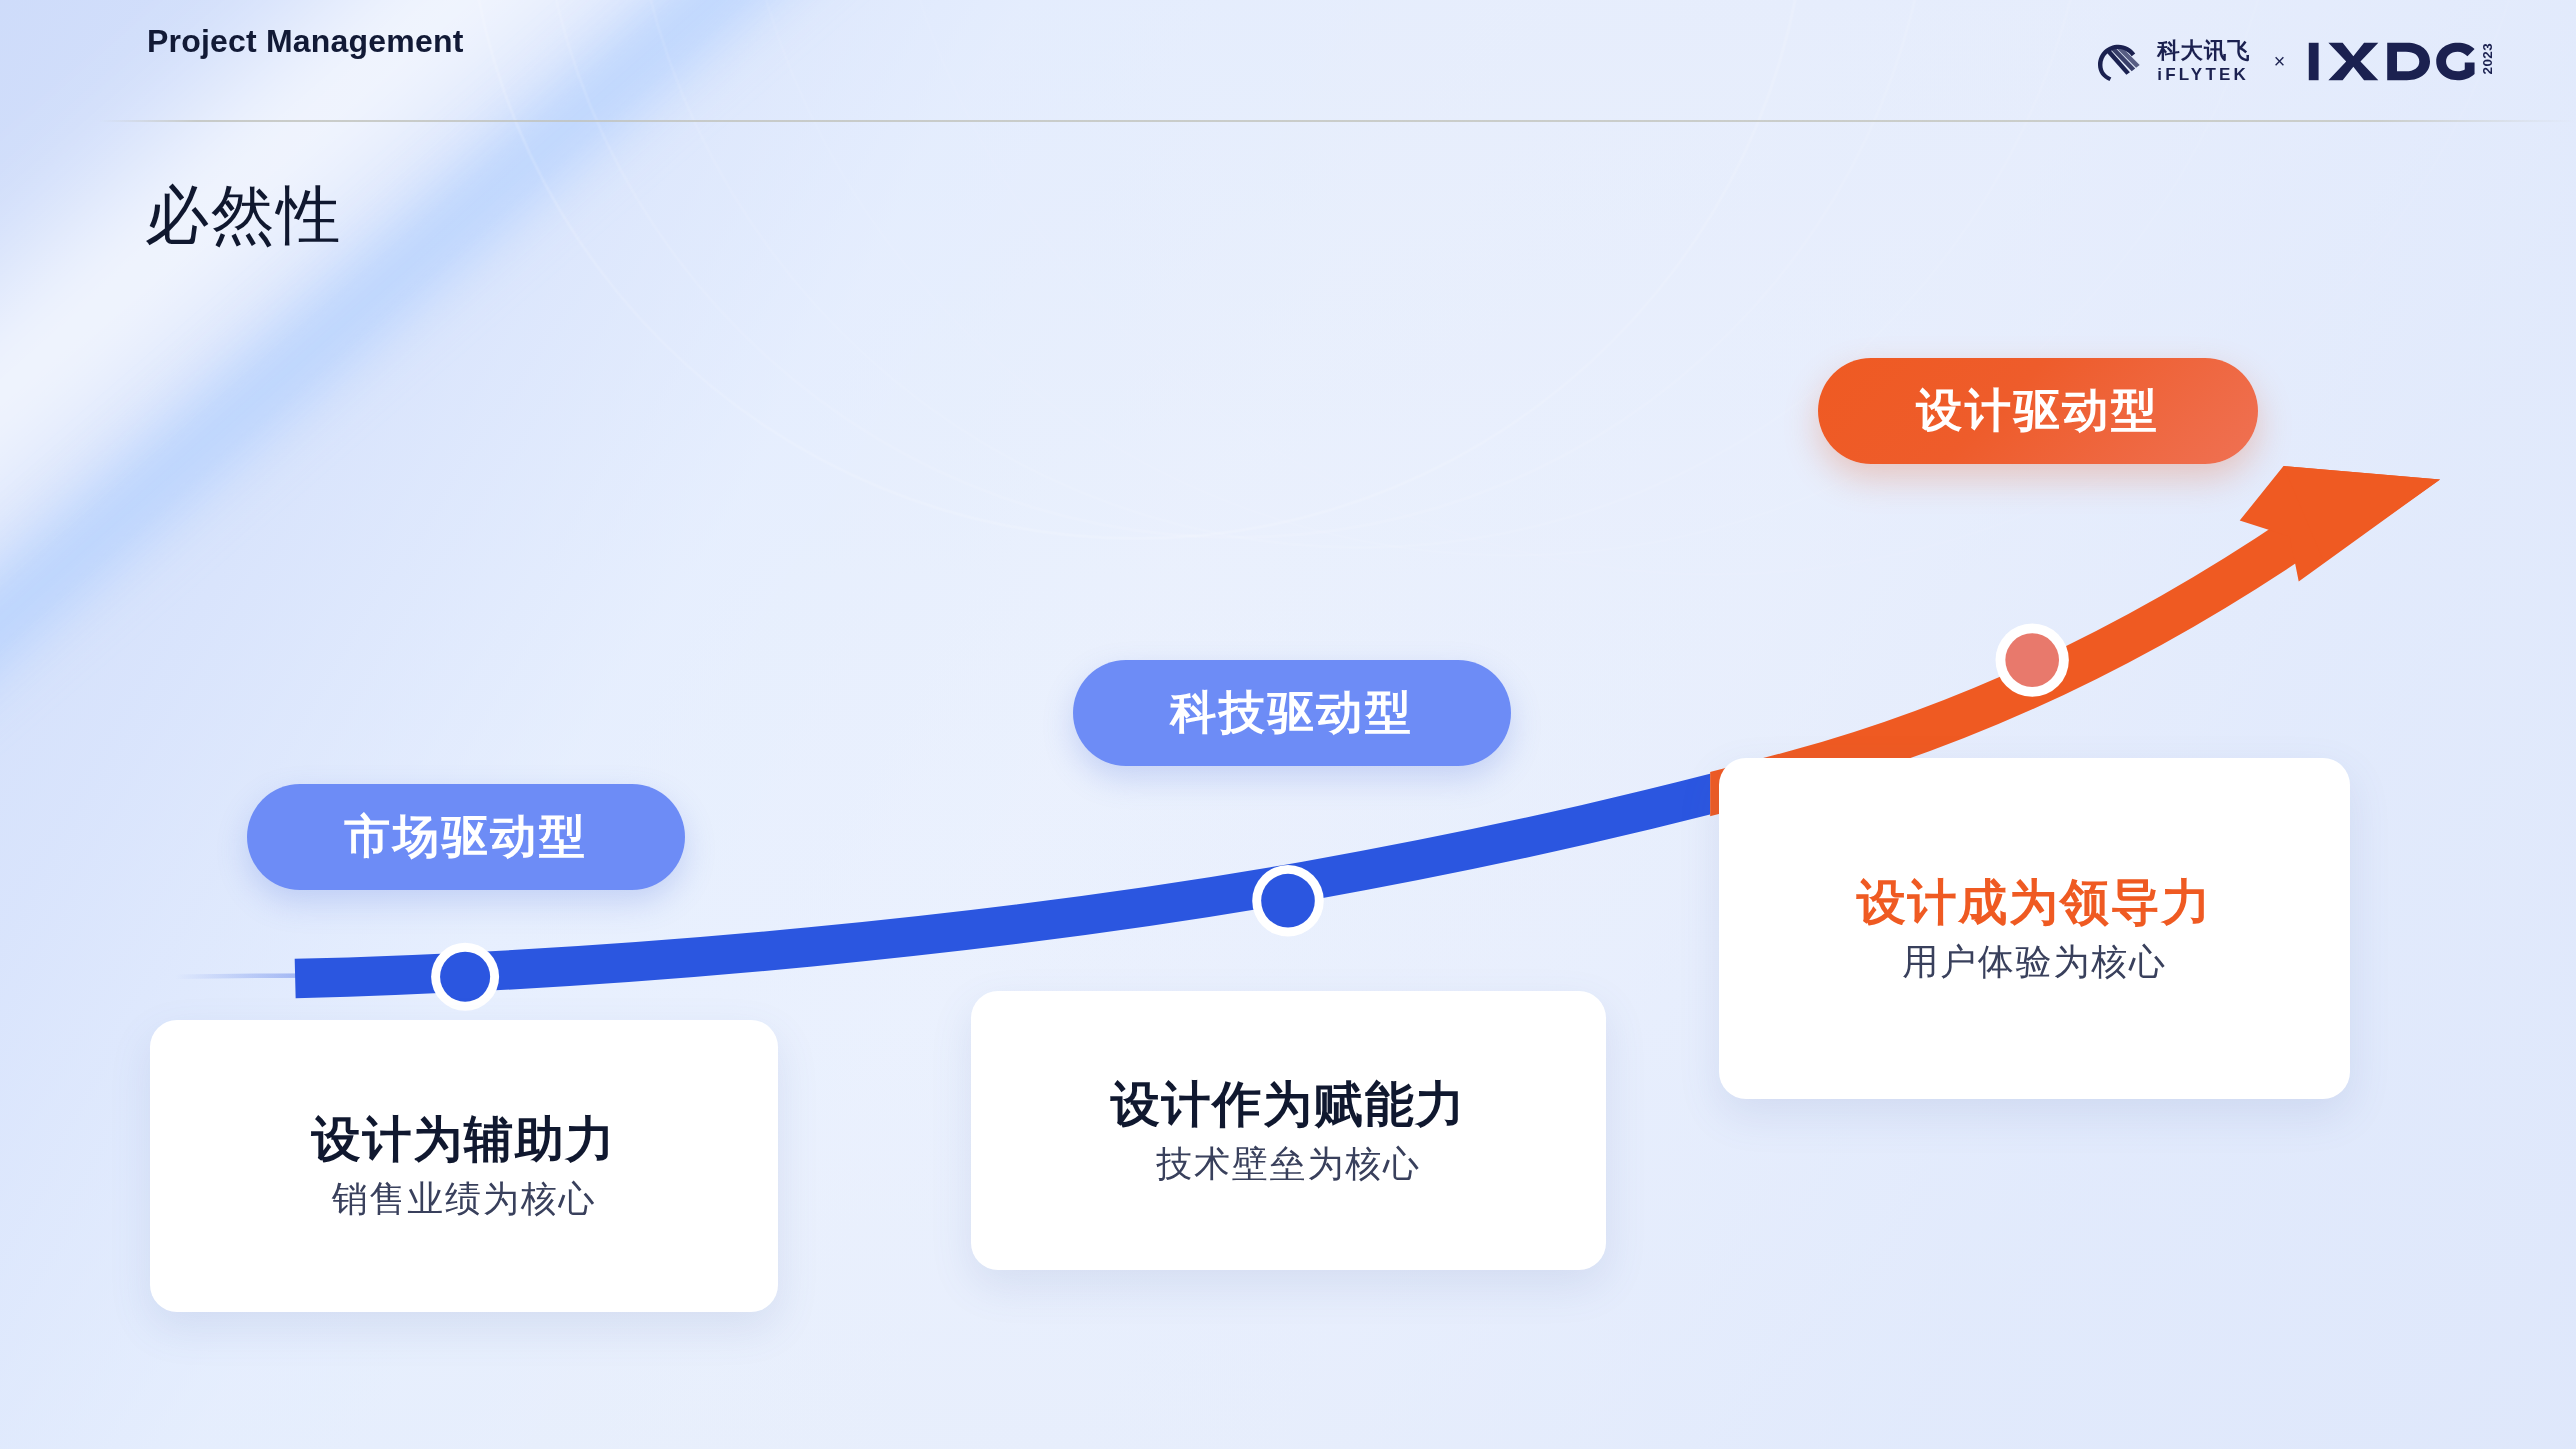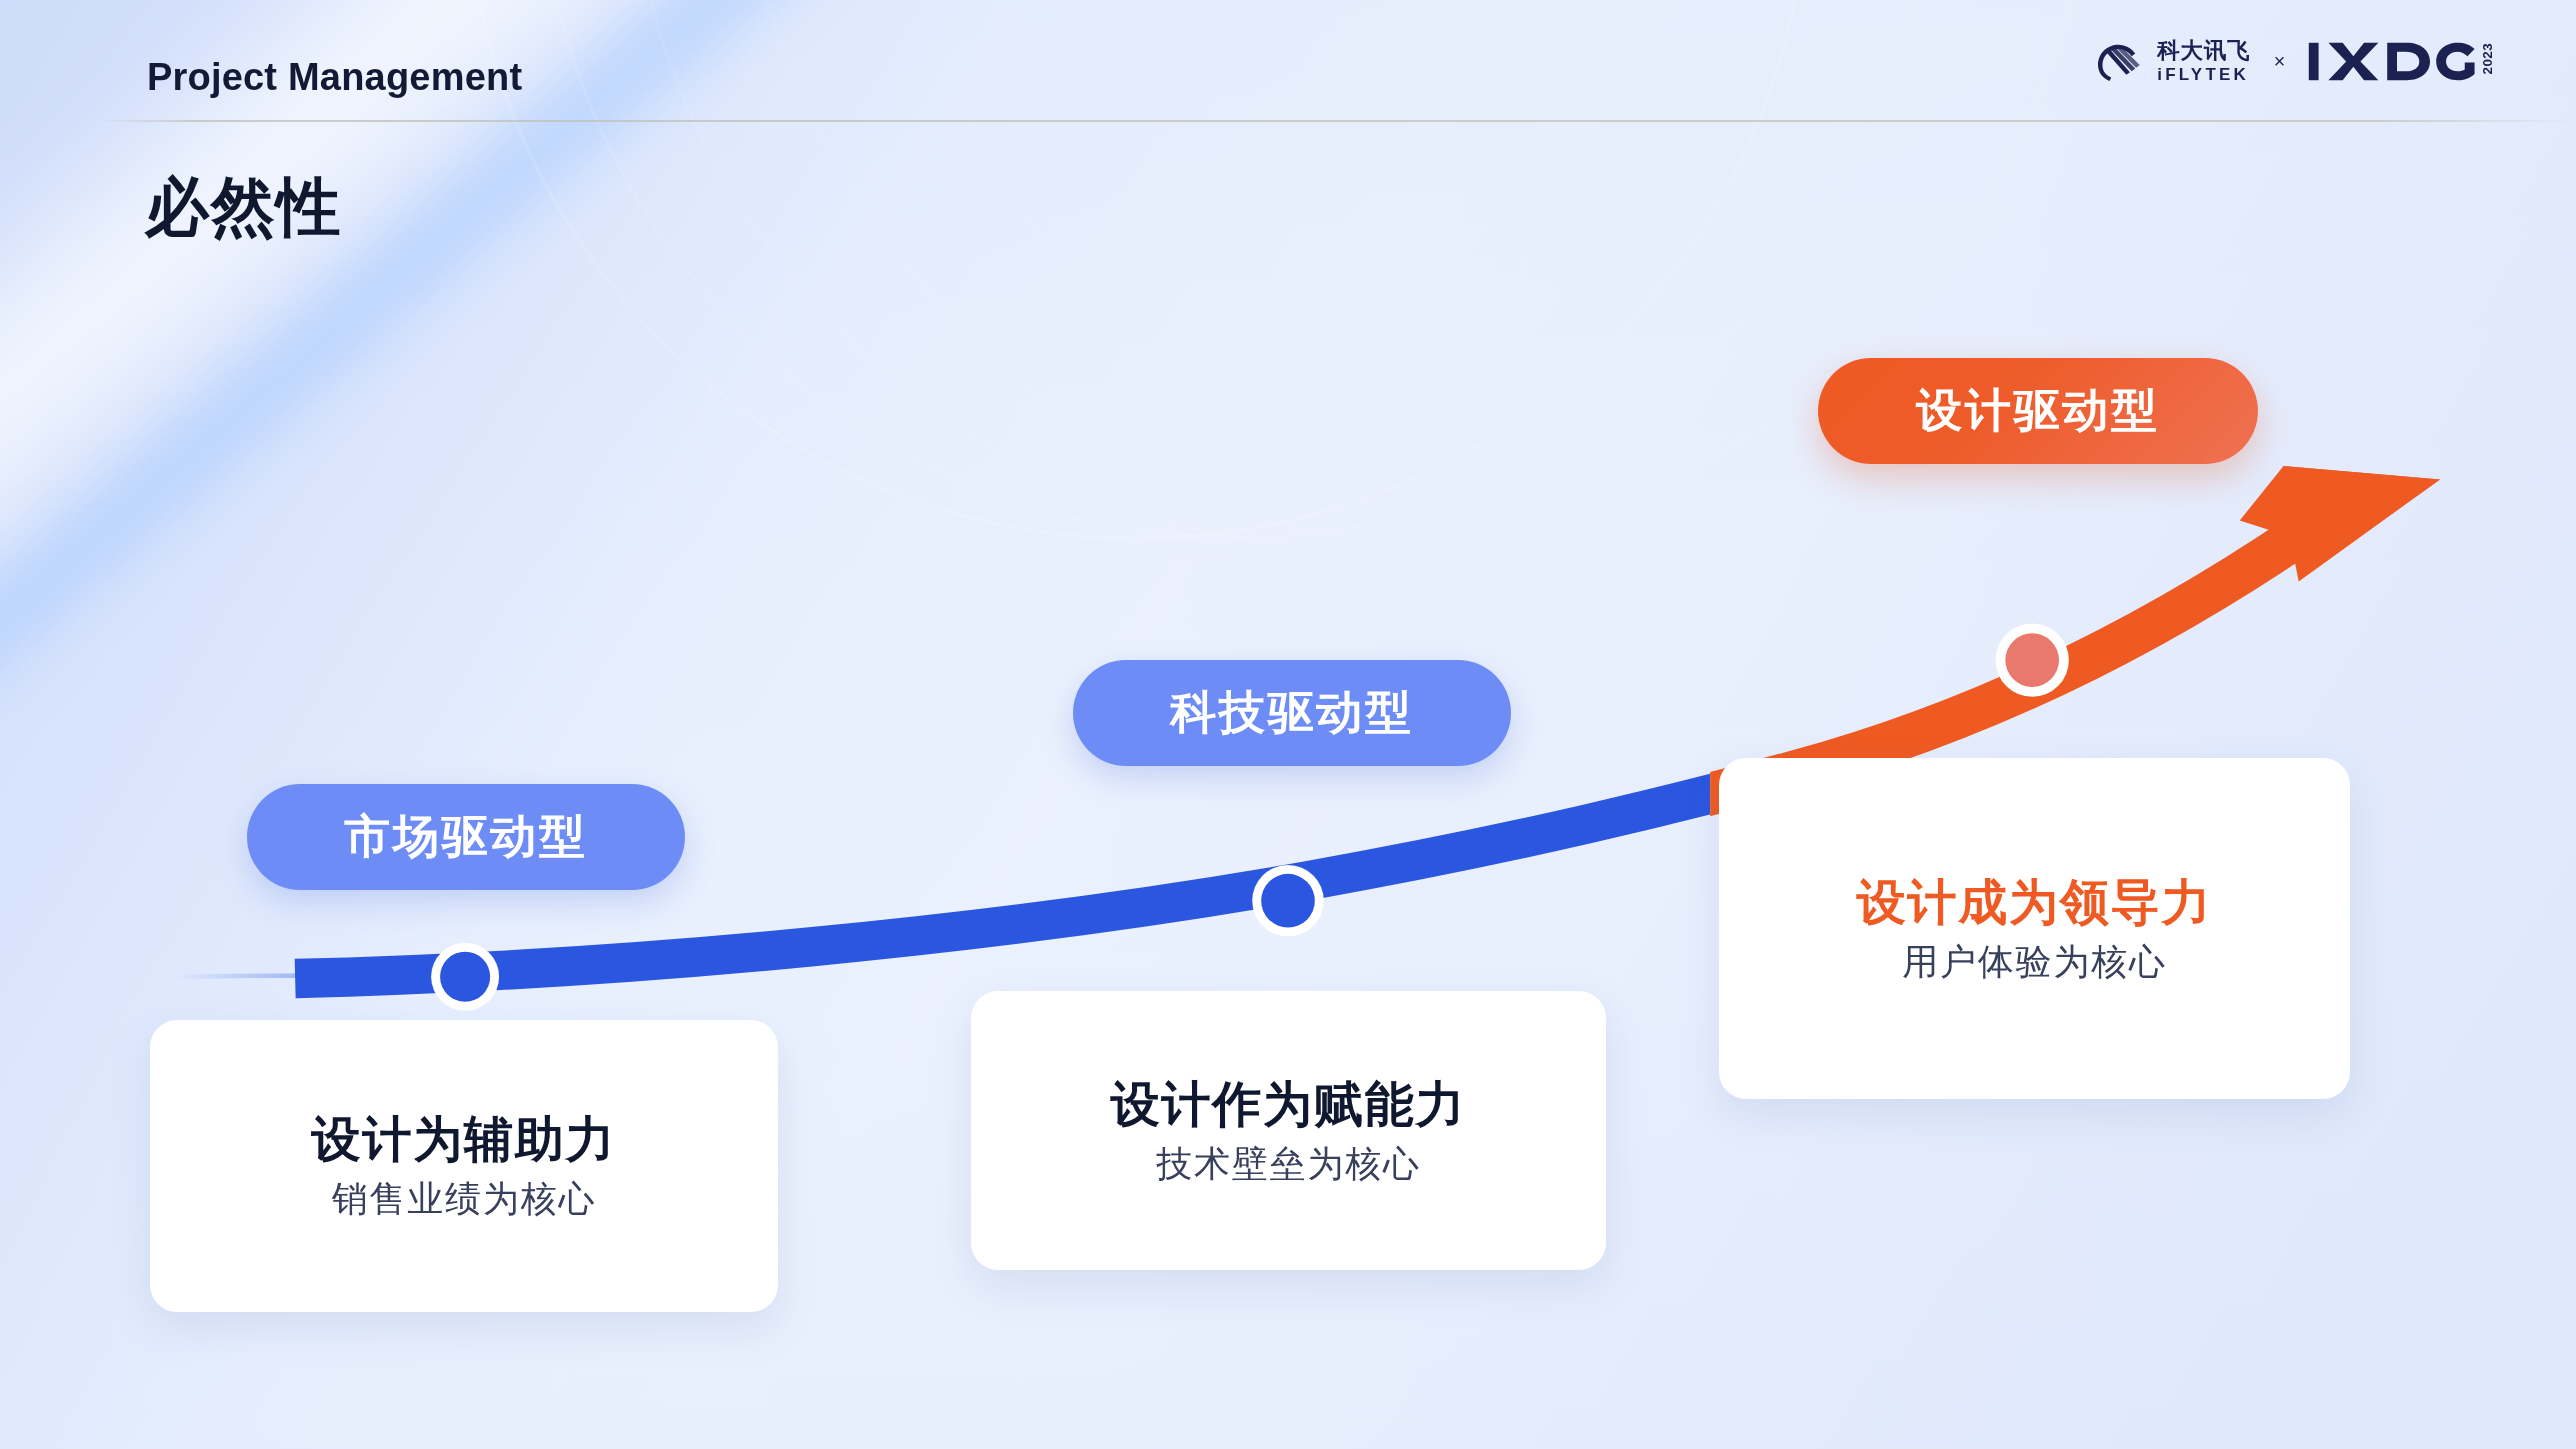--- a/index.html
+++ b/index.html
@@ -70,22 +70,22 @@
 
   
   .header {
     position: absolute;
     left: 0; top: 0;
     width: 2576px; height: 121px;
   }
   .kicker {
     position: absolute;
     left: 147px;
-    top: 56px;
-    font-size: 38px;
+    top: 23px;
+    font-size: 32px;
     font-weight: 700;
     letter-spacing: 0.2px;
     color: #121a36;
     white-space: nowrap;
   }
   .divider {
     position: absolute;
     left: 98px;
     top: 120px;
     width: 2478px;
@@ -136,23 +136,23 @@
     writing-mode: vertical-rl;
     transform: rotate(180deg);
     line-height: 1;
     margin-top: 1.8px;
   }
 
   
   .page-title {
     position: absolute;
     left: 145px;
-    top: 175px;
+    top: 183px;
     font-size: 64px;
-    font-weight: 700;
+    font-weight: 400;
     color: #10182f;
     letter-spacing: 1.8px;
     line-height: 1;
   }
 
   
   .arrow-layer {
     position: absolute;
     left: 0; top: 0;
     width: 2576px; height: 1449px;

